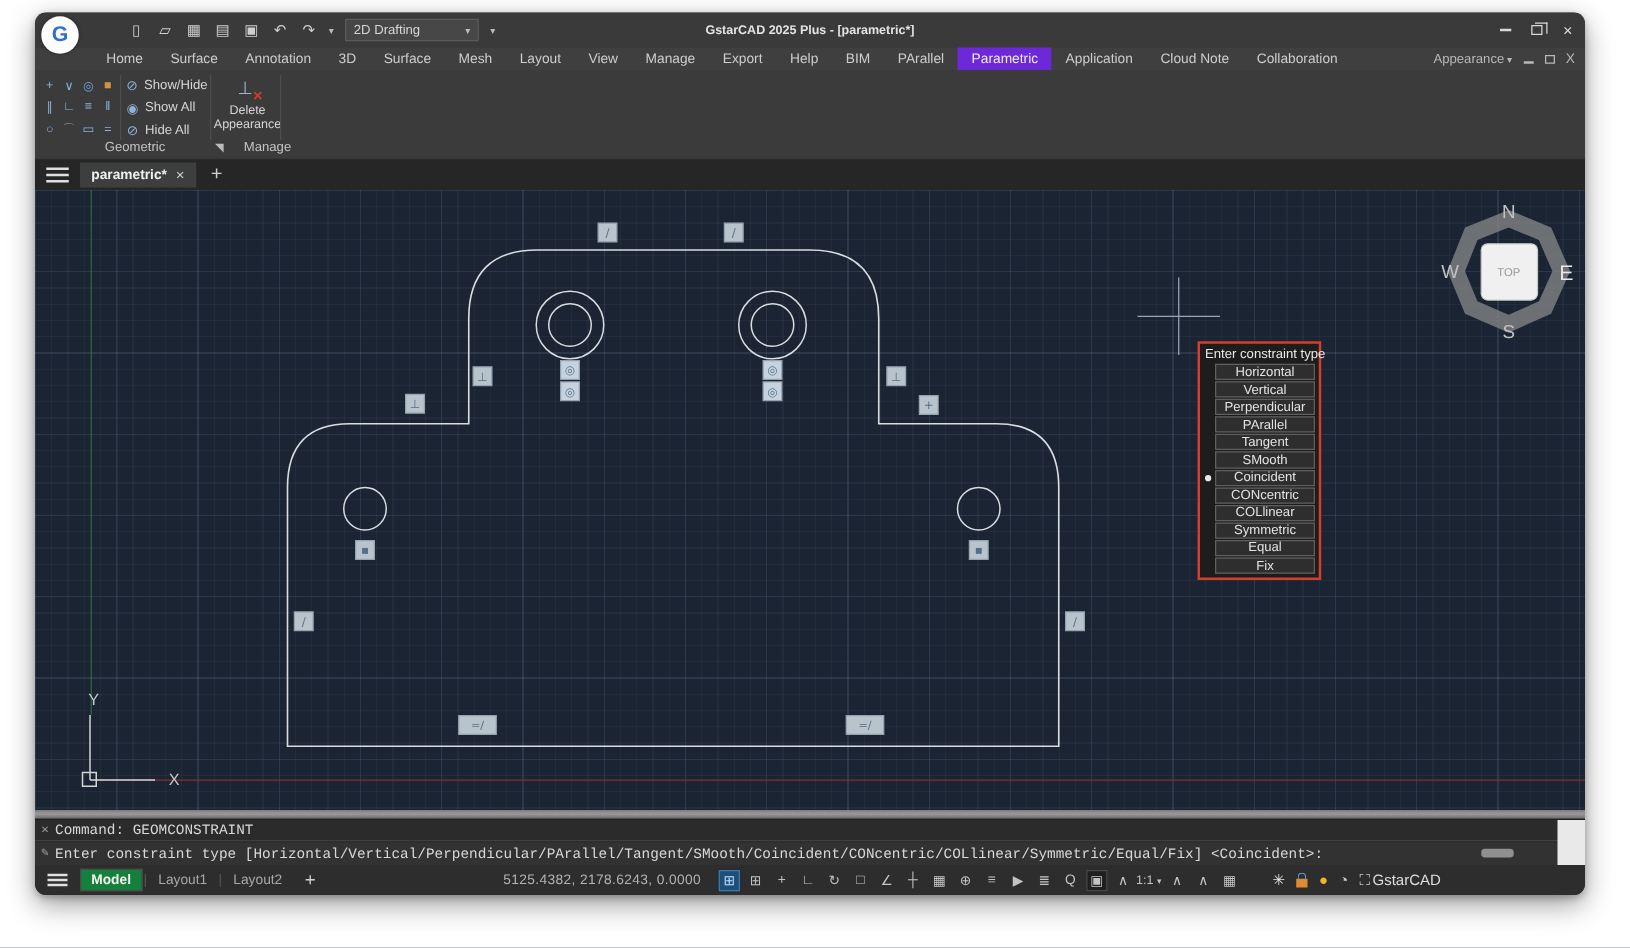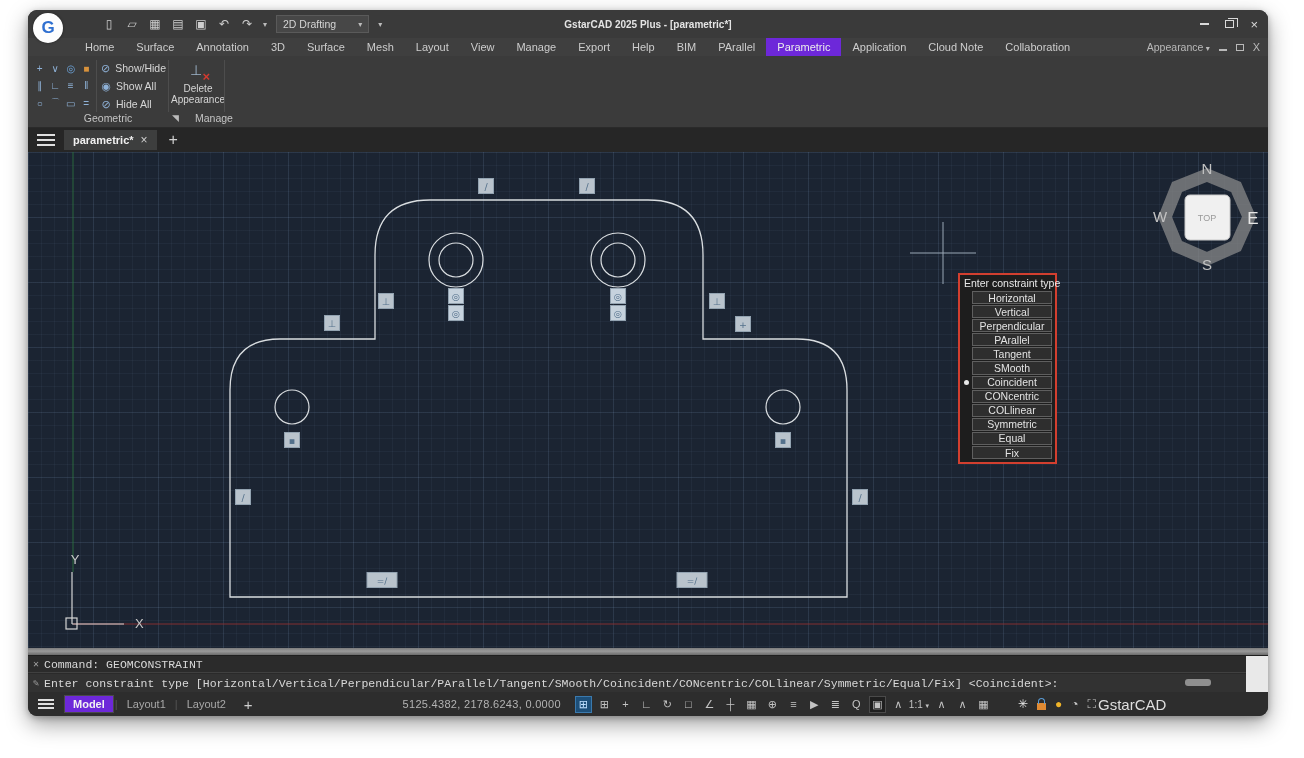--- a/index.html
+++ b/index.html
@@ -5,21 +5,21 @@
   html,body{margin:0;padding:0;background:#ffffff;width:1304px;height:758px;font-family:"Liberation Sans",sans-serif;}
   *{box-sizing:border-box;}
   .frame{position:absolute;left:28px;top:10px;width:1240px;height:706px;border-radius:9px;overflow:hidden;
          background:#333;box-shadow:0 8px 22px rgba(0,0,0,.38),0 2px 6px rgba(0,0,0,.25);}
   
   .titlebar{position:absolute;left:0;top:0;width:100%;height:28px;background:#3a3a3a;}
   .logo{position:absolute;left:5px;top:3px;width:30px;height:30px;border-radius:50%;background:#fdfdfd;z-index:30;
         display:flex;align-items:center;justify-content:center;font-weight:bold;font-size:17px;color:#2e6fd0;box-shadow:0 0 3px rgba(0,0,0,.4);}
   .qat{position:absolute;left:74px;top:0;height:28px;display:flex;align-items:center;gap:9px;color:#cfcfcf;font-size:12px;}
   .qat .qicon{width:14px;text-align:center;cursor:default;}
-  .wsbox{display:flex;align-items:center;gap:22px;background:#474747;border:1px solid #5a5a5a;height:18px;padding:0 6px;font-size:10.5px;color:#d5d5d5;}
+  .wsbox{display:flex;align-items:center;gap:36px;background:#474747;border:1px solid #5a5a5a;height:18px;padding:0 6px;font-size:10.5px;color:#d5d5d5;}
   .title-center{position:absolute;left:0;top:0;width:100%;height:28px;display:flex;align-items:center;justify-content:center;
         color:#e4e4e4;font-size:10px;font-weight:bold;pointer-events:none;}
   .wincontrols{position:absolute;right:10px;top:0;height:28px;display:flex;align-items:center;gap:16px;color:#d9d9d9;}
   .minbar{width:9px;height:2px;background:#d9d9d9;}
   .restore{width:9px;height:8px;border:1px solid #d9d9d9;position:relative;}
   .restore:before{content:"";position:absolute;left:2px;top:-3px;width:9px;height:8px;border:1px solid #d9d9d9;border-bottom:none;border-left:none;}
   .closex{font-size:13px;line-height:13px;}
   
   .tabrow{position:absolute;left:0;top:28px;width:100%;height:18px;background:#3f3f3f;display:flex;align-items:stretch;padding-left:46px;}
   .rtab{padding:0 11px;display:flex;align-items:center;font-size:11px;color:#cdcdcd;cursor:default;}
@@ -71,31 +71,31 @@
   .crow .lic{width:16px;text-align:center;color:#9f9f9f;font-size:10px;flex:none;}
   .crow1{top:8px;background:#2b2b2b;border-bottom:1px solid #404040;}
   .crow2{top:26px;height:18px;background:#323232;}
   .cmd-pill{position:absolute;left:1157px;top:31px;width:26px;height:7px;border-radius:3px;background:#8f8f8f;}
   .cmd-scroll{position:absolute;right:0;top:8px;width:22px;height:36px;background:#e9e9e9;}
   
   .status{position:absolute;left:0;top:682px;width:100%;height:24px;background:#2d2d2d;display:flex;align-items:center;font-size:11px;color:#a8a8a8;}
   .shamb{width:16px;height:10px;margin:0 10px;border-top:2px solid #e0e0e0;border-bottom:2px solid #e0e0e0;position:relative;flex:none;}
   .shamb:before{content:"";position:absolute;left:0;top:2px;width:100%;height:2px;background:#e0e0e0;}
   .ltab{padding:0 8px;height:18px;display:flex;align-items:center;}
-  .ltab.active{background:#6d28d9;color:#f2f2f2;font-weight:bold;border:1px solid #4a4a4a;text-align:right;}
+  .ltab.active{background:#15803d;color:#f2f2f2;font-weight:bold;border:1px solid #4a4a4a;text-align:right;}
   .lsep{color:#555;margin:0 1px;}
   .lplus{font-size:15px;color:#cfcfcf;margin-left:10px;}
   .coords{margin-left:150px;color:#b3b3b3;font-size:11px;letter-spacing:.3px;white-space:nowrap;}
   .sicons{display:flex;align-items:center;gap:4px;margin-left:14px;}
   .sico{width:17px;height:17px;display:flex;align-items:center;justify-content:center;font-size:11px;color:#c3c3c3;flex:none;}
   .sico.hl{background:#1d4f79;color:#bfe0ff;border:1px solid #3a79ad;}
   .sico.dk{background:#1f1f1f;border:1px solid #4a4a4a;}
   .scale{font-size:10px;color:#c3c3c3;}
   .rstat{display:flex;align-items:center;gap:9px;margin-left:26px;}
-  .brand{color:#dedede;font-size:15px;margin-left:2px;white-space:nowrap;}
+  .brand{color:#dedede;font-size:12px;margin-left:2px;white-space:nowrap;}
   .locksh{position:relative;width:9px;height:7px;background:#e08a33;margin-top:4px;}
   .locksh:before{content:"";position:absolute;left:1px;top:-5px;width:5px;height:5px;border:1.5px solid #5a9bd4;border-bottom:none;border-radius:4px 4px 0 0;}
 </style>
 </head>
 <body>
 
 <div class="frame">
 
   <div class="titlebar">
     <div class="qat">

